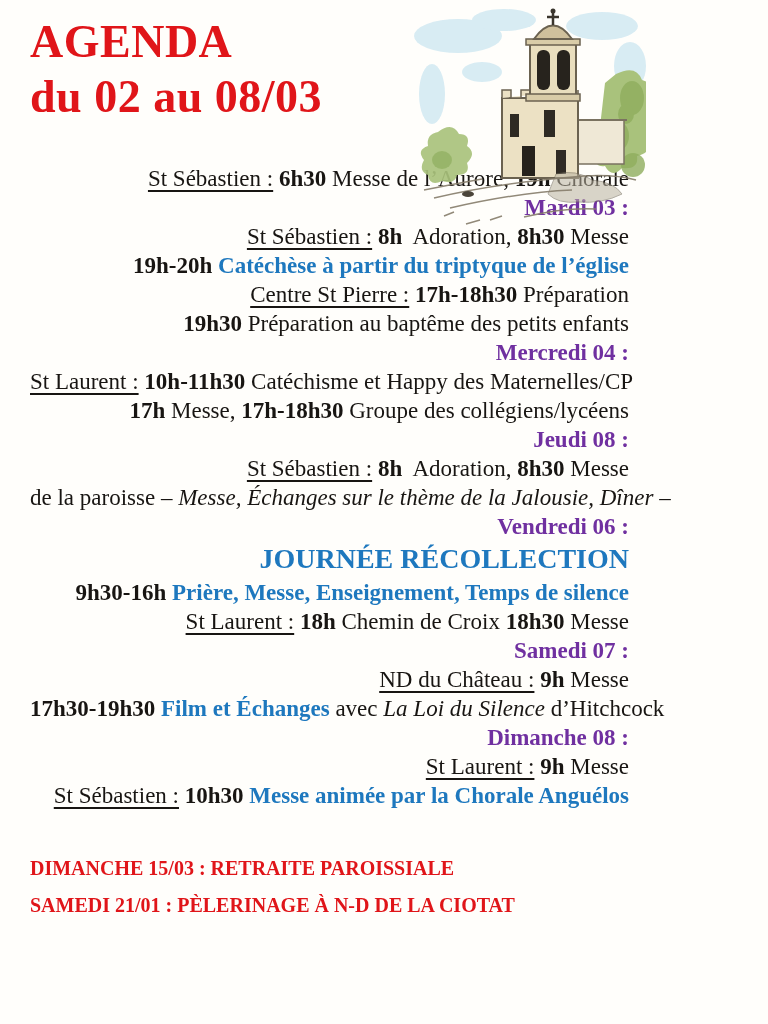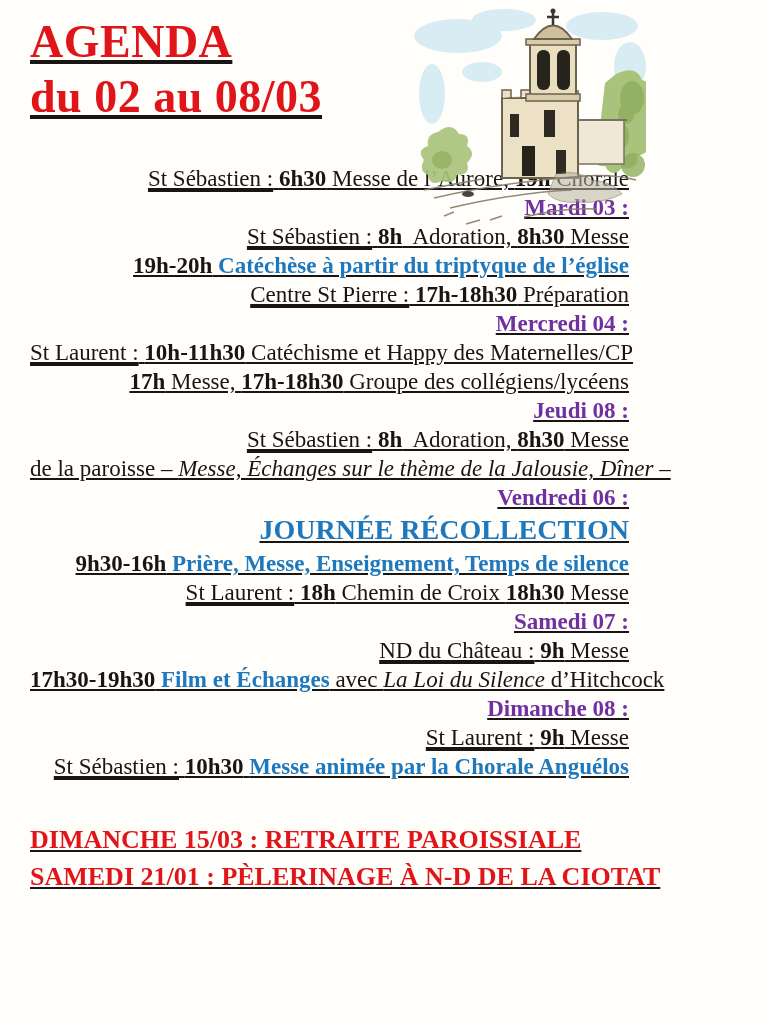--- a/index.html
+++ b/index.html
@@ -12,39 +12,39 @@
   *{box-sizing:border-box;}
   html,body{margin:0;padding:0;}
   body{
     width:768px;height:1024px;
     background:var(--background);
     overflow:hidden;
     position:relative;
     font-family:"Liberation Serif","DejaVu Serif",serif;
     color:var(--text);
   }
-  .page{padding:14px 17px 0 30px;width:646px;height:1024px;position:relative;text-decoration:underline;}
+  .page{padding:14px 17px 0 30px;width:646px;height:1024px;position:relative;}
   .title{margin:0;}
   .title-line{
     font-size:46px;line-height:55px;font-weight:700;color:var(--red);
     letter-spacing:0.5px;
   }
   .church{position:absolute;top:2px;right:0;width:240px;height:230px;}
   .agenda{margin-top:11px;font-size:23px;text-align:right;}
   .line{line-height:29px;white-space:pre;}
   .line.big{line-height:35px;}
   .seg-plain{}
   .seg-day{font-weight:700;color:var(--purple);}
   .seg-place{text-decoration:underline;text-decoration-thickness:1.5px;text-underline-offset:3.5px;}
   .seg-bold{font-weight:700;}
   .seg-blue{font-weight:700;color:var(--blue);}
   .seg-italic{font-style:italic;}
   .seg-blueheading{font-weight:700;color:var(--blue);font-size:28px;}
   .footer{margin-top:40px;}
-  .footer-line{font-size:26px;line-height:37px;font-weight:700;color:var(--red);white-space:pre;}
+  .footer-line{font-size:20px;line-height:37px;font-weight:700;color:var(--red);white-space:pre;}
 </style>
 </head>
 <body>
 
 <div class="page">
 
   <header class="title">
     <div class="title-line">AGENDA</div>
     <div class="title-line">du 02 au 08/03</div>
   </header>
@@ -107,20 +107,21 @@
     </svg>
   </div>
 
   <main class="agenda">
       <div class="line"><span class="seg-day">Lundi 02 :</span></div>
       <div class="line"><span class="seg-place">St Sébastien :</span><span class="seg-plain"> </span><span class="seg-bold">6h30</span><span class="seg-plain"> Messe de l’Aurore, </span><span class="seg-bold">19h</span><span class="seg-plain"> Chorale</span></div>
       <div class="line"><span class="seg-day">Mardi 03 :</span></div>
       <div class="line"><span class="seg-place">St Sébastien :</span><span class="seg-plain"> </span><span class="seg-bold">8h</span><span class="seg-plain">  Adoration, </span><span class="seg-bold">8h30</span><span class="seg-plain"> Messe</span></div>
       <div class="line"><span class="seg-bold">19h-20h</span><span class="seg-plain"> </span><span class="seg-blue">Catéchèse à partir du triptyque de l’église</span></div>
       <div class="line"><span class="seg-place">Centre St Pierre :</span><span class="seg-plain"> </span><span class="seg-bold">17h-18h30</span><span class="seg-plain"> Préparation</span></div>
+      <div class="line"><span class="seg-bold">19h30</span><span class="seg-plain"> Préparation au baptême des petits enfants</span></div>
       <div class="line"><span class="seg-day">Mercredi 04 :</span></div>
       <div class="line"><span class="seg-place">St Laurent :</span><span class="seg-plain"> </span><span class="seg-bold">10h-11h30</span><span class="seg-plain"> Catéchisme et Happy des Maternelles/CP</span></div>
       <div class="line"><span class="seg-bold">17h</span><span class="seg-plain"> Messe, </span><span class="seg-bold">17h-18h30</span><span class="seg-plain"> Groupe des collégiens/lycéens</span></div>
       <div class="line"><span class="seg-day">Jeudi 08 :</span></div>
       <div class="line"><span class="seg-place">St Sébastien :</span><span class="seg-plain"> </span><span class="seg-bold">8h</span><span class="seg-plain">  Adoration, </span><span class="seg-bold">8h30</span><span class="seg-plain"> Messe</span></div>
       <div class="line"><span class="seg-plain">de la paroisse – </span><span class="seg-italic">Messe, Échanges sur le thème de la Jalousie, Dîner –</span></div>
       <div class="line"><span class="seg-day">Vendredi 06 :</span></div>
       <div class="line big"><span class="seg-blueheading">JOURNÉE RÉCOLLECTION</span></div>
       <div class="line"><span class="seg-bold">9h30-16h</span><span class="seg-plain"> </span><span class="seg-blue">Prière, Messe, Enseignement, Temps de silence</span></div>
       <div class="line"><span class="seg-place">St Laurent :</span><span class="seg-plain"> </span><span class="seg-bold">18h</span><span class="seg-plain"> Chemin de Croix </span><span class="seg-bold">18h30</span><span class="seg-plain"> Messe</span></div>

